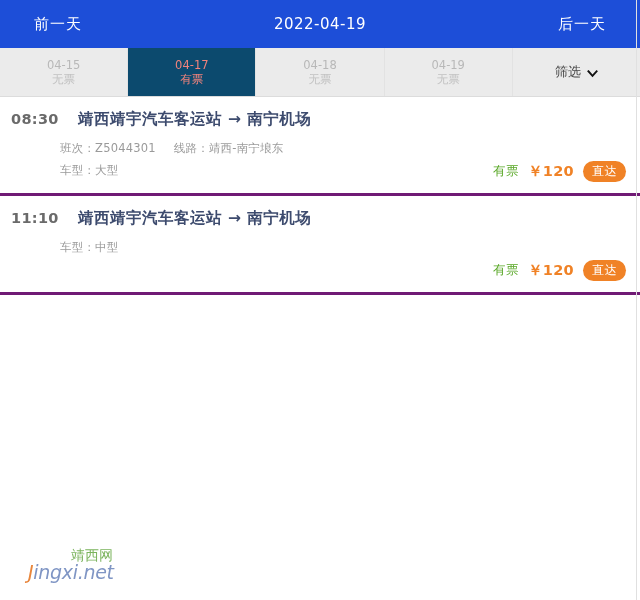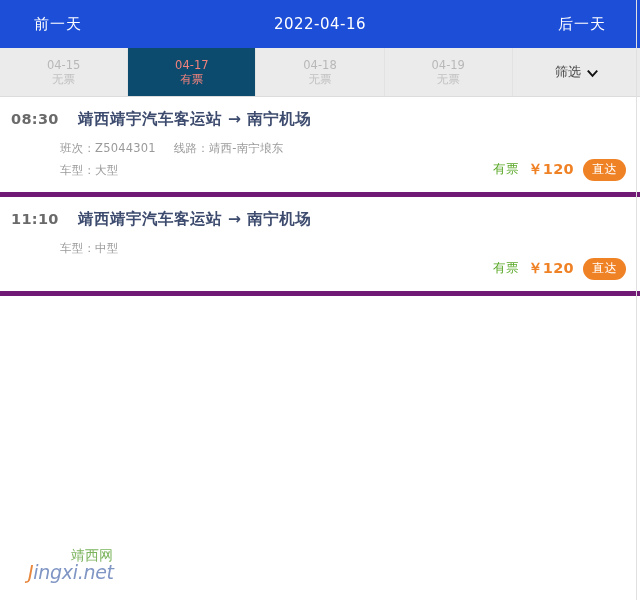--- a/index.html
+++ b/index.html
@@ -112,21 +112,21 @@
   }
   .chev svg { display: block; }
 
   
   .list {
     background: #ffffff;
   }
   .trip {
     position: relative;
     padding: 12px 16px 10px 0;
-    border-bottom: 5px solid #701a75;
+    border-bottom: 3px solid #701a75;
     box-sizing: border-box;
     min-height: 99px;
   }
   .trip-head {
     display: flex;
     align-items: baseline;
     padding-left: 11px;
   }
   .trip-time {
     font-size: 14.5px;
@@ -222,21 +222,21 @@
     background: #e0e0e0;
   }
 </style>
 </head>
 <body>
 
 <div class="app">
 
   <div class="topbar">
     <div class="nav-day">前一天</div>
-    <div class="cur-date">2022-04-16</div>
+    <div class="cur-date">2022-04-19</div>
     <div class="nav-day">后一天</div>
   </div>
 
   <div class="datestrip">
 
     <div class="dtab">
       <span class="d-date">04-15</span>
       <span class="d-status">无票</span>
     </div>
 

